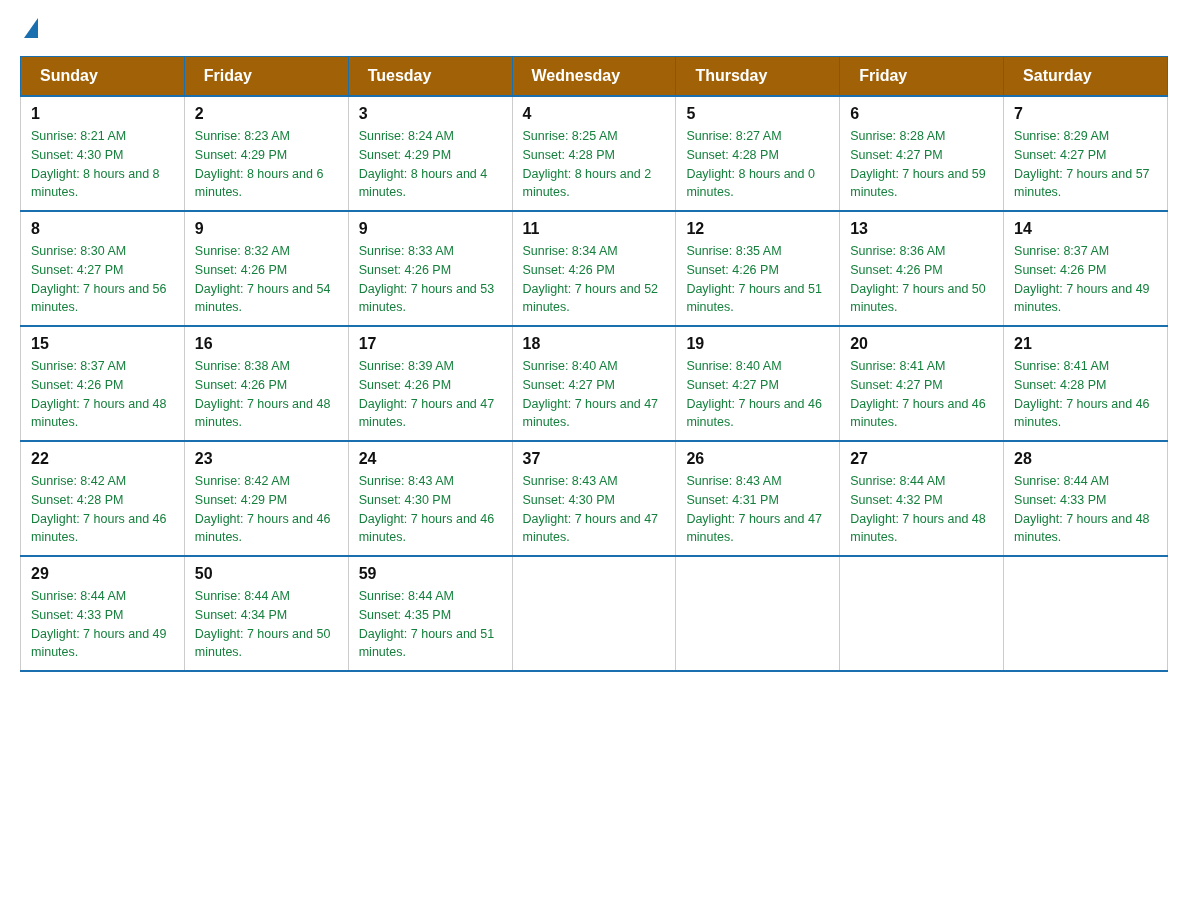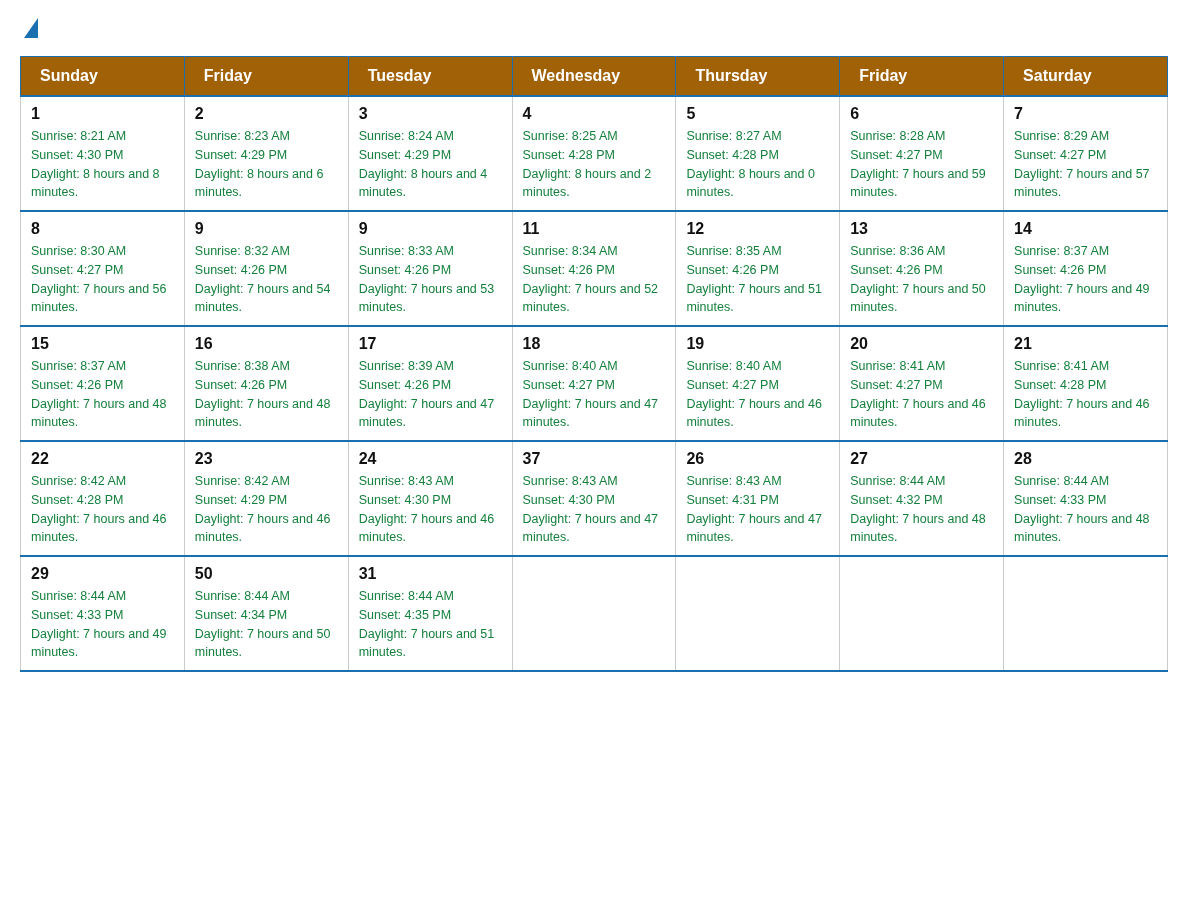--- a/index.html
+++ b/index.html
@@ -254,21 +254,21 @@
       <tr>
         <td>
           <span class="day-number">29</span>
           <span class="day-info">Sunrise: 8:44 AM<br>Sunset: 4:33 PM<br>Daylight: 7 hours and 49 minutes.</span>
         </td>
         <td>
           <span class="day-number">50</span>
           <span class="day-info">Sunrise: 8:44 AM<br>Sunset: 4:34 PM<br>Daylight: 7 hours and 50 minutes.</span>
         </td>
         <td>
-          <span class="day-number">31</span>
+          <span class="day-number">59</span>
           <span class="day-info">Sunrise: 8:44 AM<br>Sunset: 4:35 PM<br>Daylight: 7 hours and 51 minutes.</span>
         </td>
         <td class="empty-cell"></td>
         <td class="empty-cell"></td>
         <td class="empty-cell"></td>
         <td class="empty-cell"></td>
       </tr>
     </tbody>
 </table>
 

